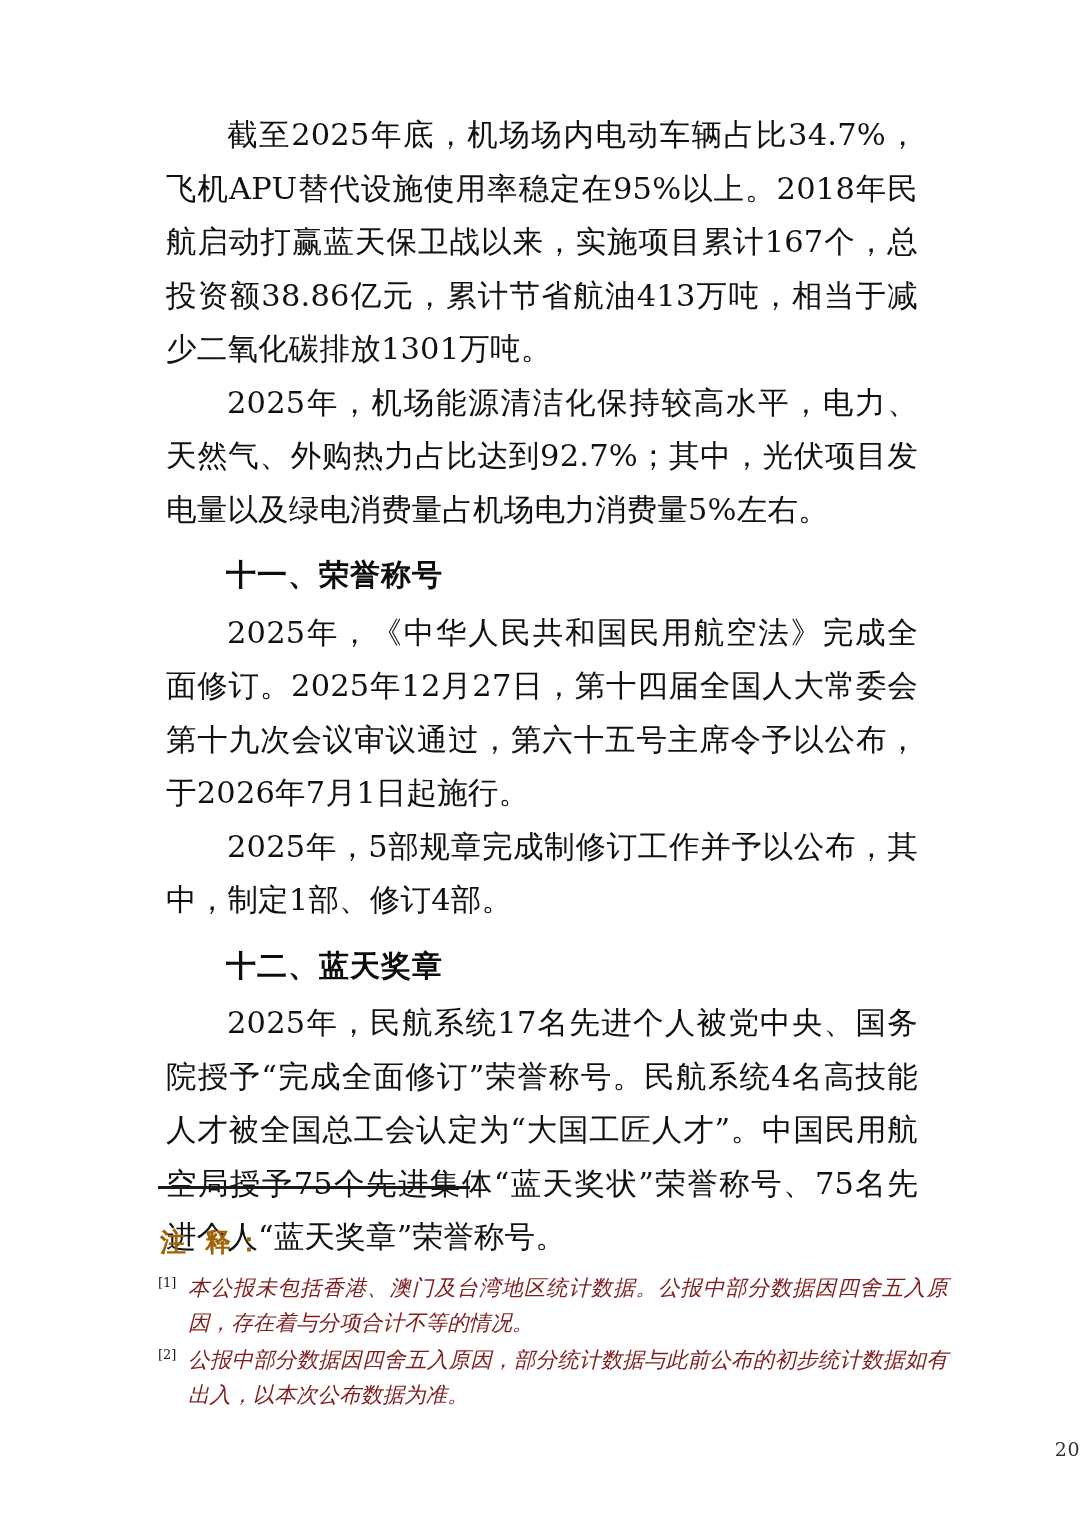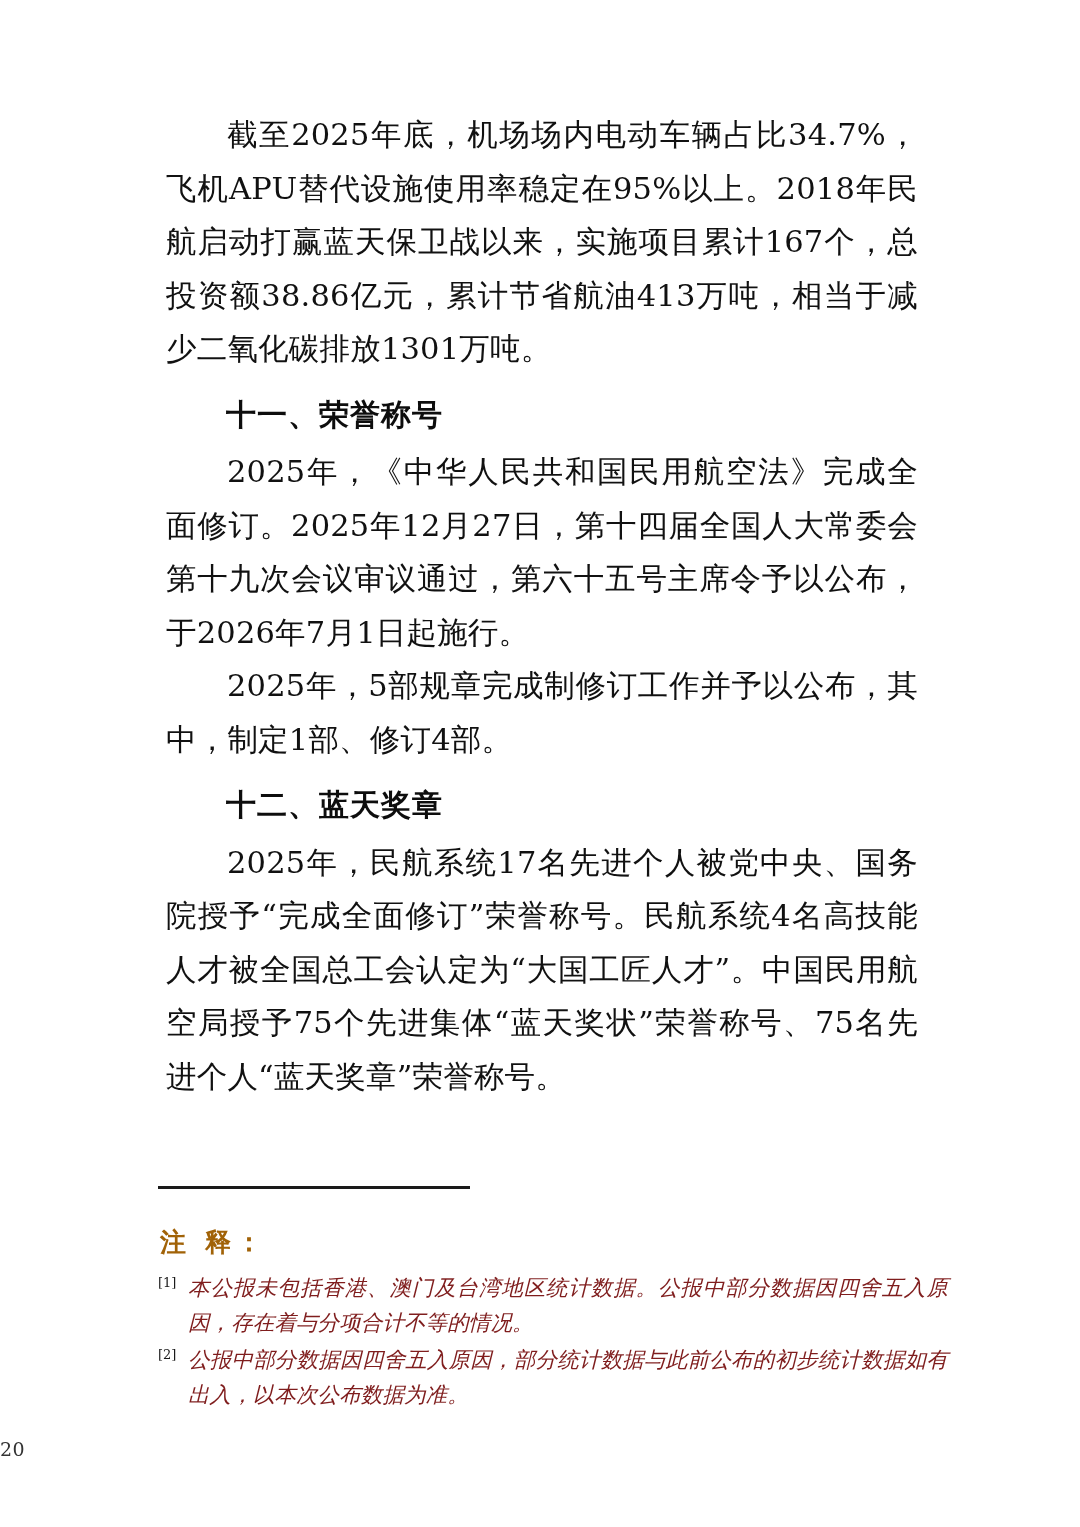--- a/index.html
+++ b/index.html
@@ -116,36 +116,37 @@
     word-break: break-all;
     letter-spacing: 0.1px;
   }
 
   
   .page-number {
     position: absolute;
     left: 0;
     top: 1438px;
     width: 1080px;
-    text-align: left;
+    text-align: right;
     font-family: "DejaVu Serif", "Liberation Serif", serif;
     font-size: 19px;
     color: #333;
     letter-spacing: 0.5px;
   }
 </style>
 </head>
 <body>
 
 <div class="page">
 
   <div class="content">
 
     <p class="para">截至2025年底，机场场内电动车辆占比34.7%，飞机APU替代设施使用率稳定在95%以上。2018年民航启动打赢蓝天保卫战以来，实施项目累计167个，总投资额38.86亿元，累计节省航油413万吨，相当于减少二氧化碳排放1301万吨。</p>
 
+    <p class="para">2025年，机场能源清洁化保持较高水平，电力、天然气、外购热力占比达到92.7%；其中，光伏项目发电量以及绿电消费量占机场电力消费量5%左右。</p>
 
     <h2 class="heading">十一、荣誉称号</h2>
 
     <p class="para">2025年，《中华人民共和国民用航空法》完成全面修订。2025年12月27日，第十四届全国人大常委会第十九次会议审议通过，第六十五号主席令予以公布，于2026年7月1日起施行。</p>
 
     <p class="para">2025年，5部规章完成制修订工作并予以公布，其中，制定1部、修订4部。</p>
 
     <h2 class="heading">十二、蓝天奖章</h2>
 
     <p class="para">2025年，民航系统17名先进个人被党中央、国务院授予“完成全面修订”荣誉称号。民航系统4名高技能人才被全国总工会认定为“大国工匠人才”。中国民用航空局授予75个先进集体“蓝天奖状”荣誉称号、75名先进个人“蓝天奖章”荣誉称号。</p>

